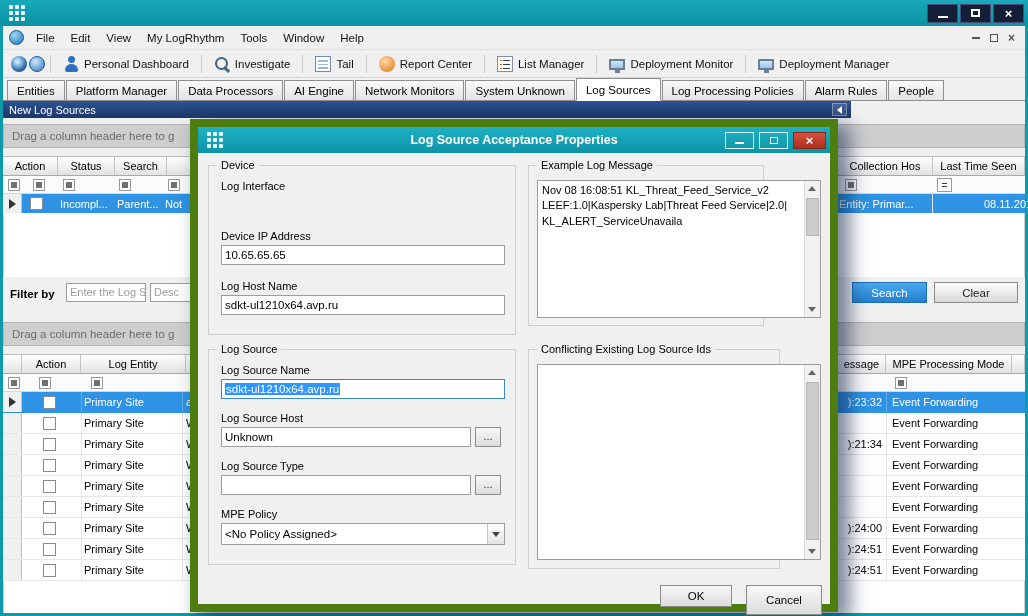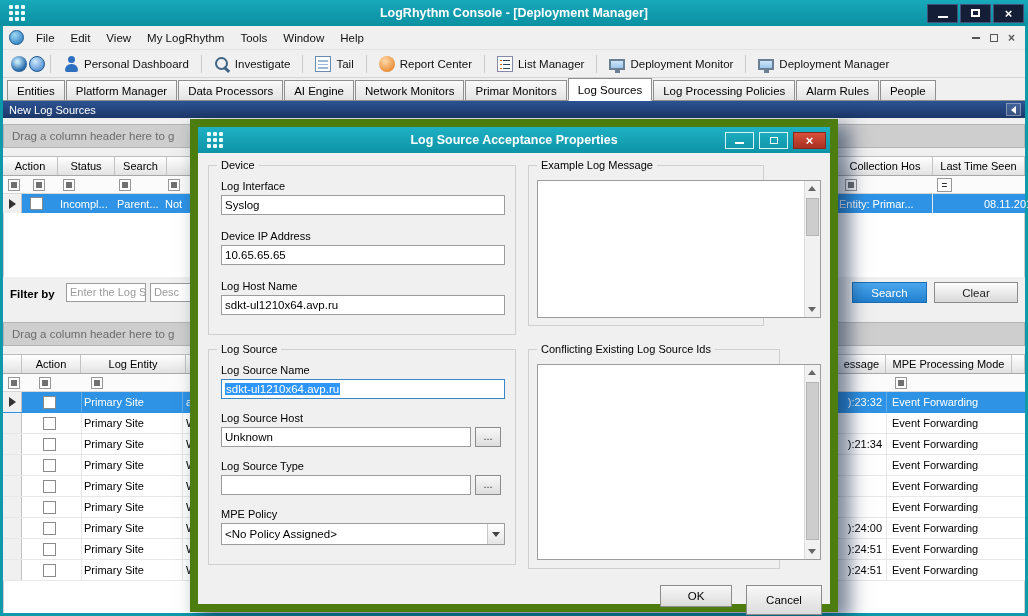--- a/index.html
+++ b/index.html
@@ -154,21 +154,20 @@
         <i></i>
         <i></i>
         <i></i>
         <i></i>
         <i></i>
         <i></i>
         <i></i>
         <i></i>
         <i></i>
       </div>
-    <div class="title-text">LogRhythm Console - [Deployment Manager]</div>
     <div class="win-btns">
       <div class="win-btn">
           <span class="gmin"></span>
         </div>
       <div class="win-btn">
           <span class="gmax"></span>
         </div>
       <div class="win-btn">
           <span class="gx">×</span>
         </div>
@@ -230,28 +229,28 @@
         <span>Deployment Manager</span>
       </span>
   </div>
 
   <div class="abs tabbar" style="left:3px;top:78px;width:1022px;height:23px">
     <span class="tab">Entities</span>
     <span class="tab">Platform Manager</span>
     <span class="tab">Data Processors</span>
     <span class="tab">AI Engine</span>
     <span class="tab">Network Monitors</span>
-    <span class="tab">Primar Monitors</span>
+    <span class="tab">System Unknown</span>
     <span class="tab active">Log Sources</span>
     <span class="tab">Log Processing Policies</span>
     <span class="tab">Alarm Rules</span>
     <span class="tab">People</span>
   </div>
 
-  <div class="abs nlsbar" style="left:3px;top:101px;width:1022px;height:17px">
+  <div class="abs nlsbar" style="left:3px;top:101px;width:848px;height:17px">
     <span>New Log Sources</span>
     <span class="nls-arrow">
         <i class="tri-l"></i>
       </span>
   </div>
 
   <div class="abs dragbar" style="left:3px;top:124px;width:1022px;height:24px">Drag a column header here to g</div>
 
   <div class="abs ghead" style="left:3px;top:156px;width:1022px;height:20px">
     <div class="hcell" style="left:0;width:55px">Action</div>
@@ -448,30 +447,32 @@
             <span class="gx">×</span>
           </div>
       </div>
     </div>
 
     <div class="dlg-body">
 
       <div class="group" style="left:10px;top:12px;width:308px;height:170px">
         <span class="group-label">Device</span>
         <span class="flabel" style="left:12px;top:14px">Log Interface</span>
-        <div class="tbox" style="left:12px;top:29px;width:284px;height:20px">Syslog</div>
         <span class="flabel" style="left:12px;top:64px">Device IP Address</span>
         <div class="tbox" style="left:12px;top:79px;width:284px;height:20px">10.65.65.65</div>
         <span class="flabel" style="left:12px;top:114px">Log Host Name</span>
         <div class="tbox" style="left:12px;top:129px;width:284px;height:20px">sdkt-ul1210x64.avp.ru</div>
       </div>
 
       <div class="group" style="left:330px;top:12px;width:236px;height:161px">
         <span class="group-label">Example Log Message</span>
         <div class="textarea" style="left:8px;top:14px;width:284px;height:138px">
+          <div class="ta-text">Nov 08 16:08:51 KL_Threat_Feed_Service_v2
+LEEF:1.0|Kaspersky Lab|Threat Feed Service|2.0|
+KL_ALERT_ServiceUnavaila</div>
           <div class="vscroll">
             <i class="tri-u vs-up"></i>
             <span class="vs-thumb" style="top:17px;height:38px"></span>
             <i class="tri-dn vs-dn"></i>
           </div>
         </div>
       </div>
 
       <div class="group" style="left:10px;top:196px;width:308px;height:216px">
         <span class="group-label">Log Source</span>

